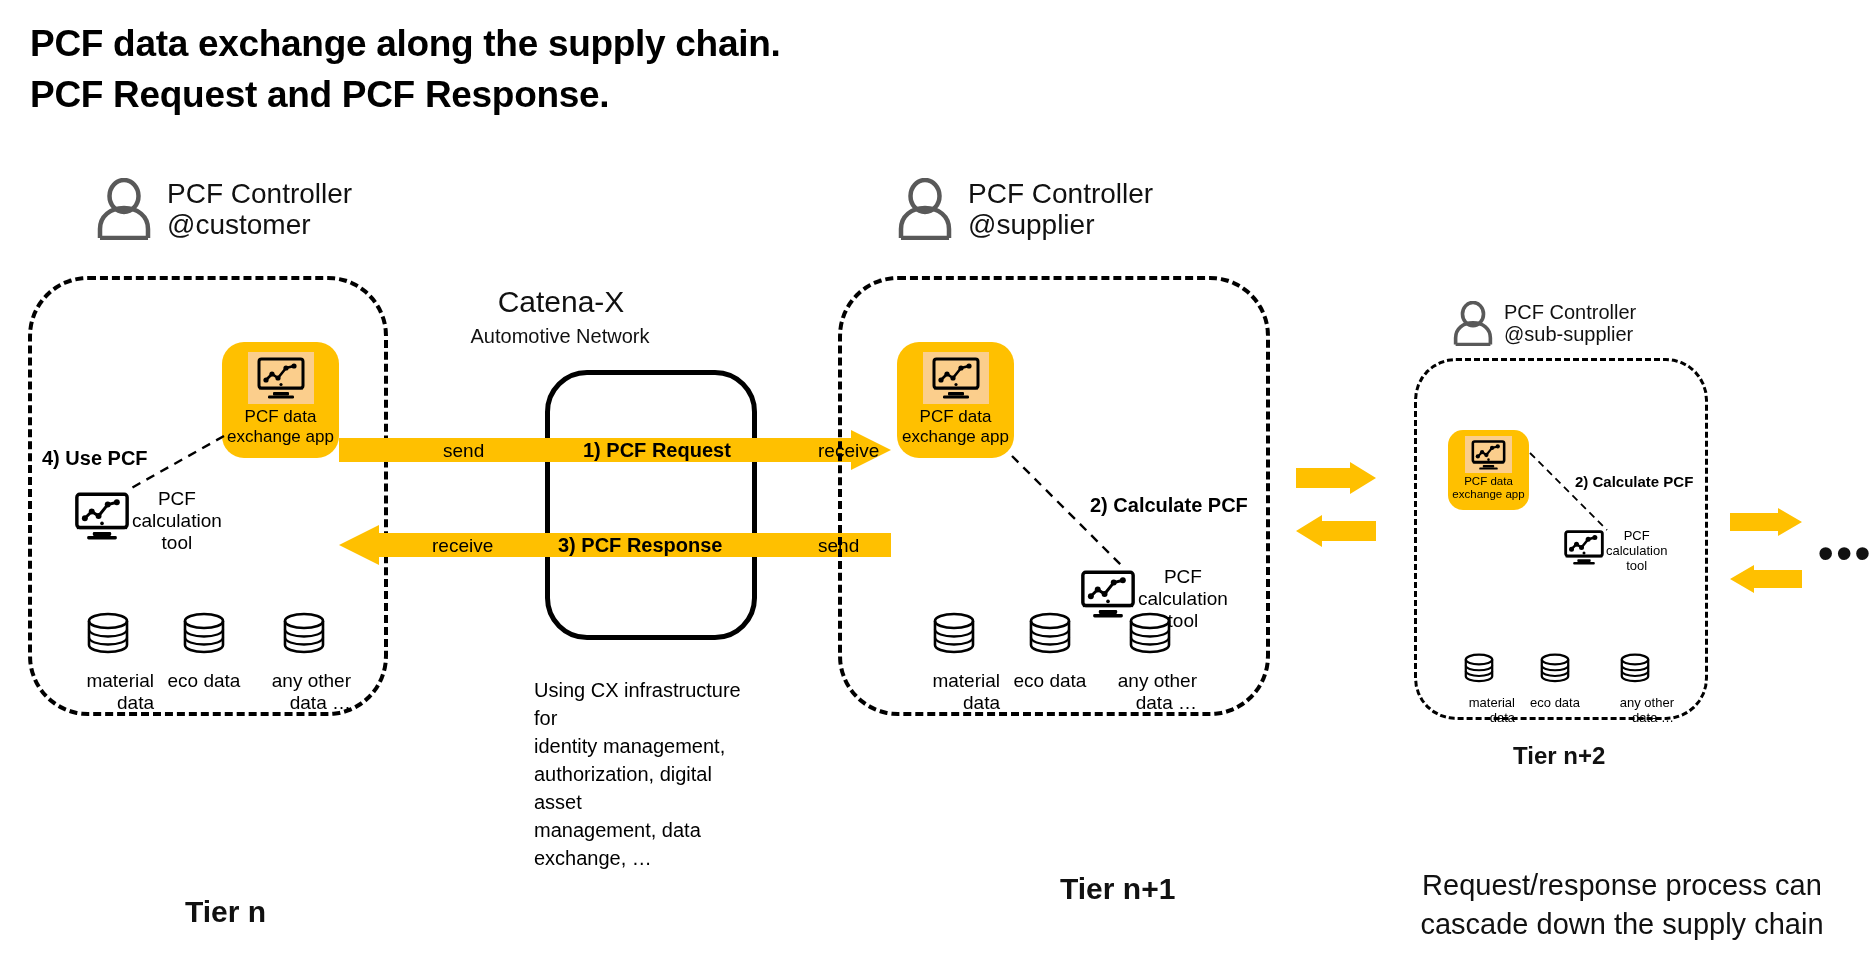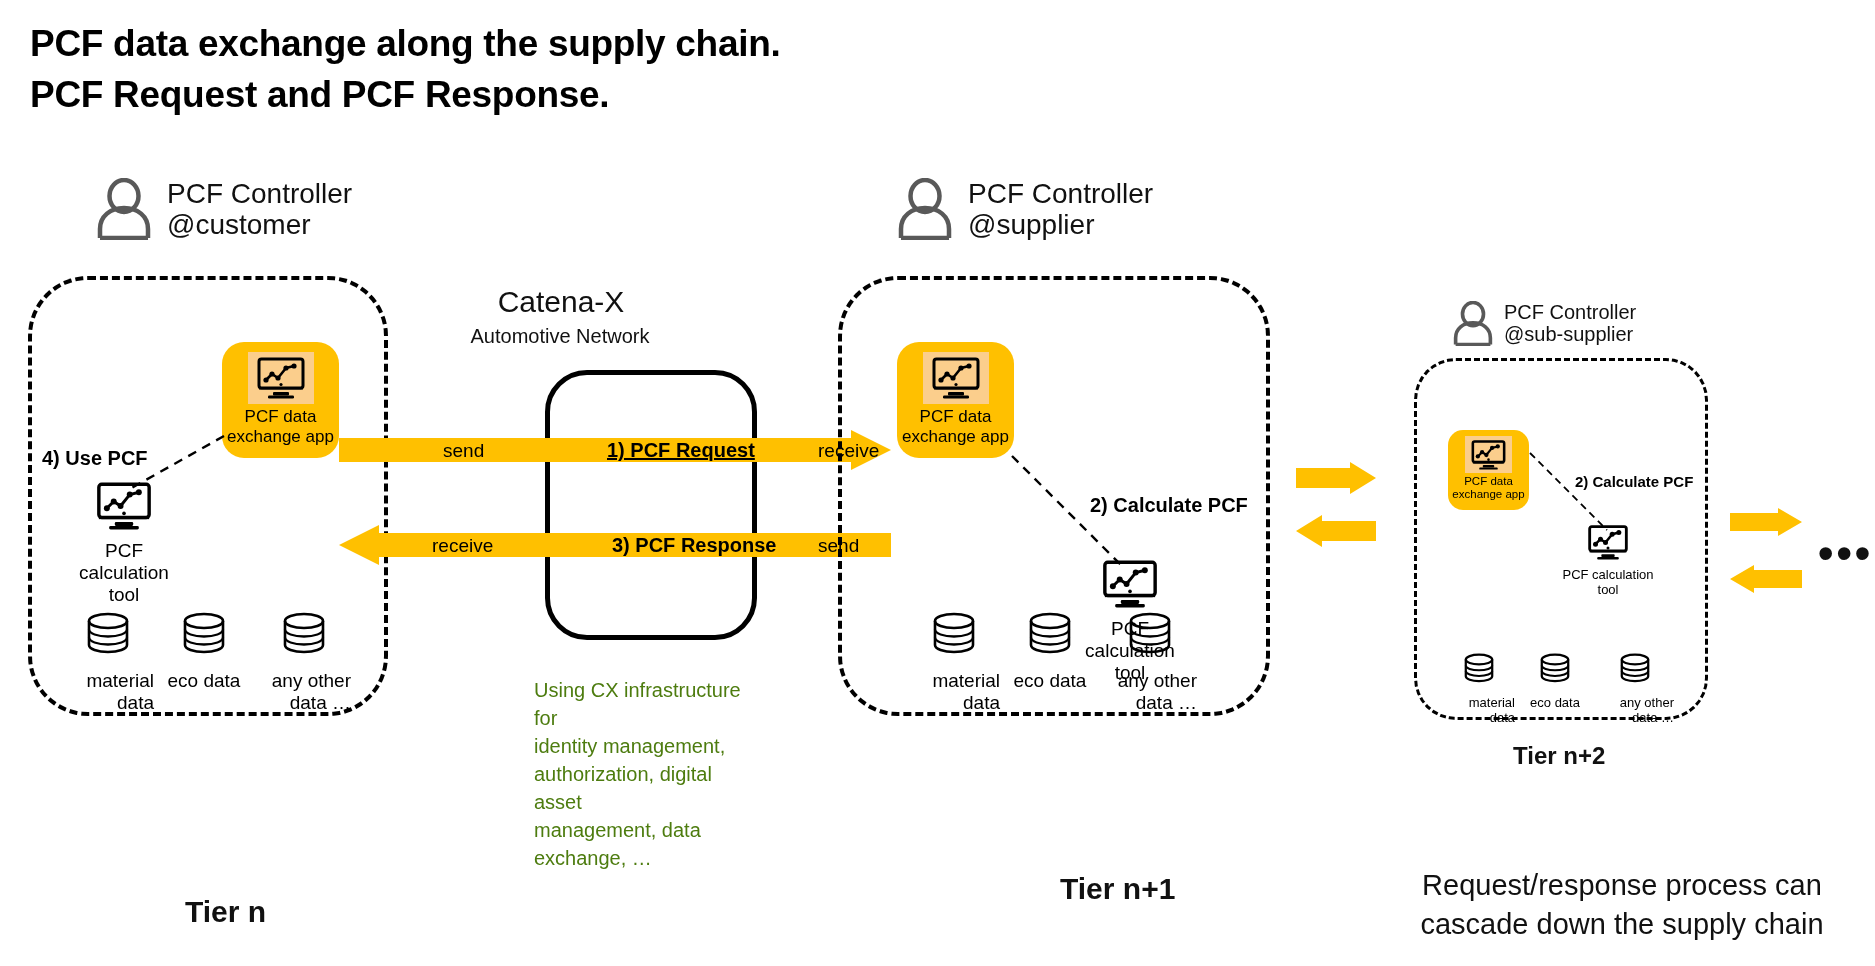--- a/index.html
+++ b/index.html
@@ -23,35 +23,35 @@
   .panel{border:4px dashed #000;border-radius:60px;box-sizing:border-box;background:transparent;}
   .panel.thin{border-width:3px;border-radius:42px;}
 
   
   .apptile{background:#FFC000;border-radius:22px;display:flex;flex-direction:column;
            align-items:center;justify-content:flex-start;box-sizing:border-box;}
   .apptile .iconbg{background:#FBCE8C;display:flex;align-items:center;justify-content:center;}
   .apptile .lbl{text-align:center;line-height:1.16;color:#000;}
 
   
-  .tool{display:flex;flex-direction:column;align-items:center;}
+  .tool{display:flex;align-items:center;}
   .tool .lbl{text-align:center;line-height:1.16;}
 
   
   .db{display:flex;flex-direction:column;align-items:center;}
   .db .lbl{text-align:right;line-height:1.16;}
 
   
   .flowlbl{font-size:19px;color:#000;}
   .flowlbl.bold{font-weight:bold;font-size:20px;}
 
   .tier{font-size:30px;color:#111;font-weight:bold;}
   .catena-title{font-size:30px;color:#111;text-align:center;}
   .catena-sub{font-size:20px;color:#111;text-align:center;}
-  .para{font-size:20px;line-height:1.40;color:#4d7c0f;white-space:pre-line;}
+  .para{font-size:20px;line-height:1.40;color:#000000;white-space:pre-line;}
   .bigpara{font-size:29px;line-height:1.33;color:#111;white-space:pre-line;text-align:center;}
   .ellipsis{font-size:44px;font-weight:bold;letter-spacing:3px;color:#111;}
   .steplbl{font-size:20px;font-weight:bold;}
   .steplbl.sm{font-size:15px;}
 </style>
 </head>
 <body>
 
 <div class="abs title">PCF data exchange along the supply chain.
 PCF Request and PCF Response.</div>
@@ -163,28 +163,28 @@
 <div class="abs para" style="left:534px;top:676px;width:220px;">Using CX infrastructure for
 identity management,
 authorization, digital asset
 management, data
 exchange, …</div>
 
 <svg class="abs" style="left:339px;top:430px;" width="552" height="40">
   <path d="M0 8 H512 V0 L552 20 L512 40 V32 H0 Z" fill="#FFC000"></path>
 </svg>
 <div class="abs flowlbl" style="left:443px;top:440px;">send</div>
-<div class="abs flowlbl bold" style="left:607px;top:439px;text-decoration:underline;">1) PCF Request</div>
+<div class="abs flowlbl bold" style="left:583px;top:439px;">1) PCF Request</div>
 <div class="abs flowlbl" style="left:818px;top:440px;">receive</div>
 
 <svg class="abs" style="left:339px;top:525px;" width="552" height="40">
   <path d="M552 8 H40 V0 L0 20 L40 40 V32 H552 Z" fill="#FFC000"></path>
 </svg>
 <div class="abs flowlbl" style="left:432px;top:535px;">receive</div>
-<div class="abs flowlbl bold" style="left:612px;top:534px;">3) PCF Response</div>
+<div class="abs flowlbl bold" style="left:558px;top:534px;">3) PCF Response</div>
 <div class="abs flowlbl" style="left:818px;top:535px;">send</div>
 
 <div class="abs ctrl-hdr" style="left:896px;top:178px;">
   <span>
     <svg class="person" width="58" height="62" viewBox="0 0 58 62">
       <ellipse cx="29" cy="18" rx="14.5" ry="16" fill="none" stroke="#595959" stroke-width="4.5"></ellipse>
       <path d="M5 60 v-9 c0-13 10.5-21 24-21 s24 8 24 21 v9" fill="none" stroke="#595959" stroke-width="4.5" stroke-linejoin="round"></path>
       <path d="M5 60 h48" stroke="#595959" stroke-width="4.5"></path>
     </svg>
   </span>

